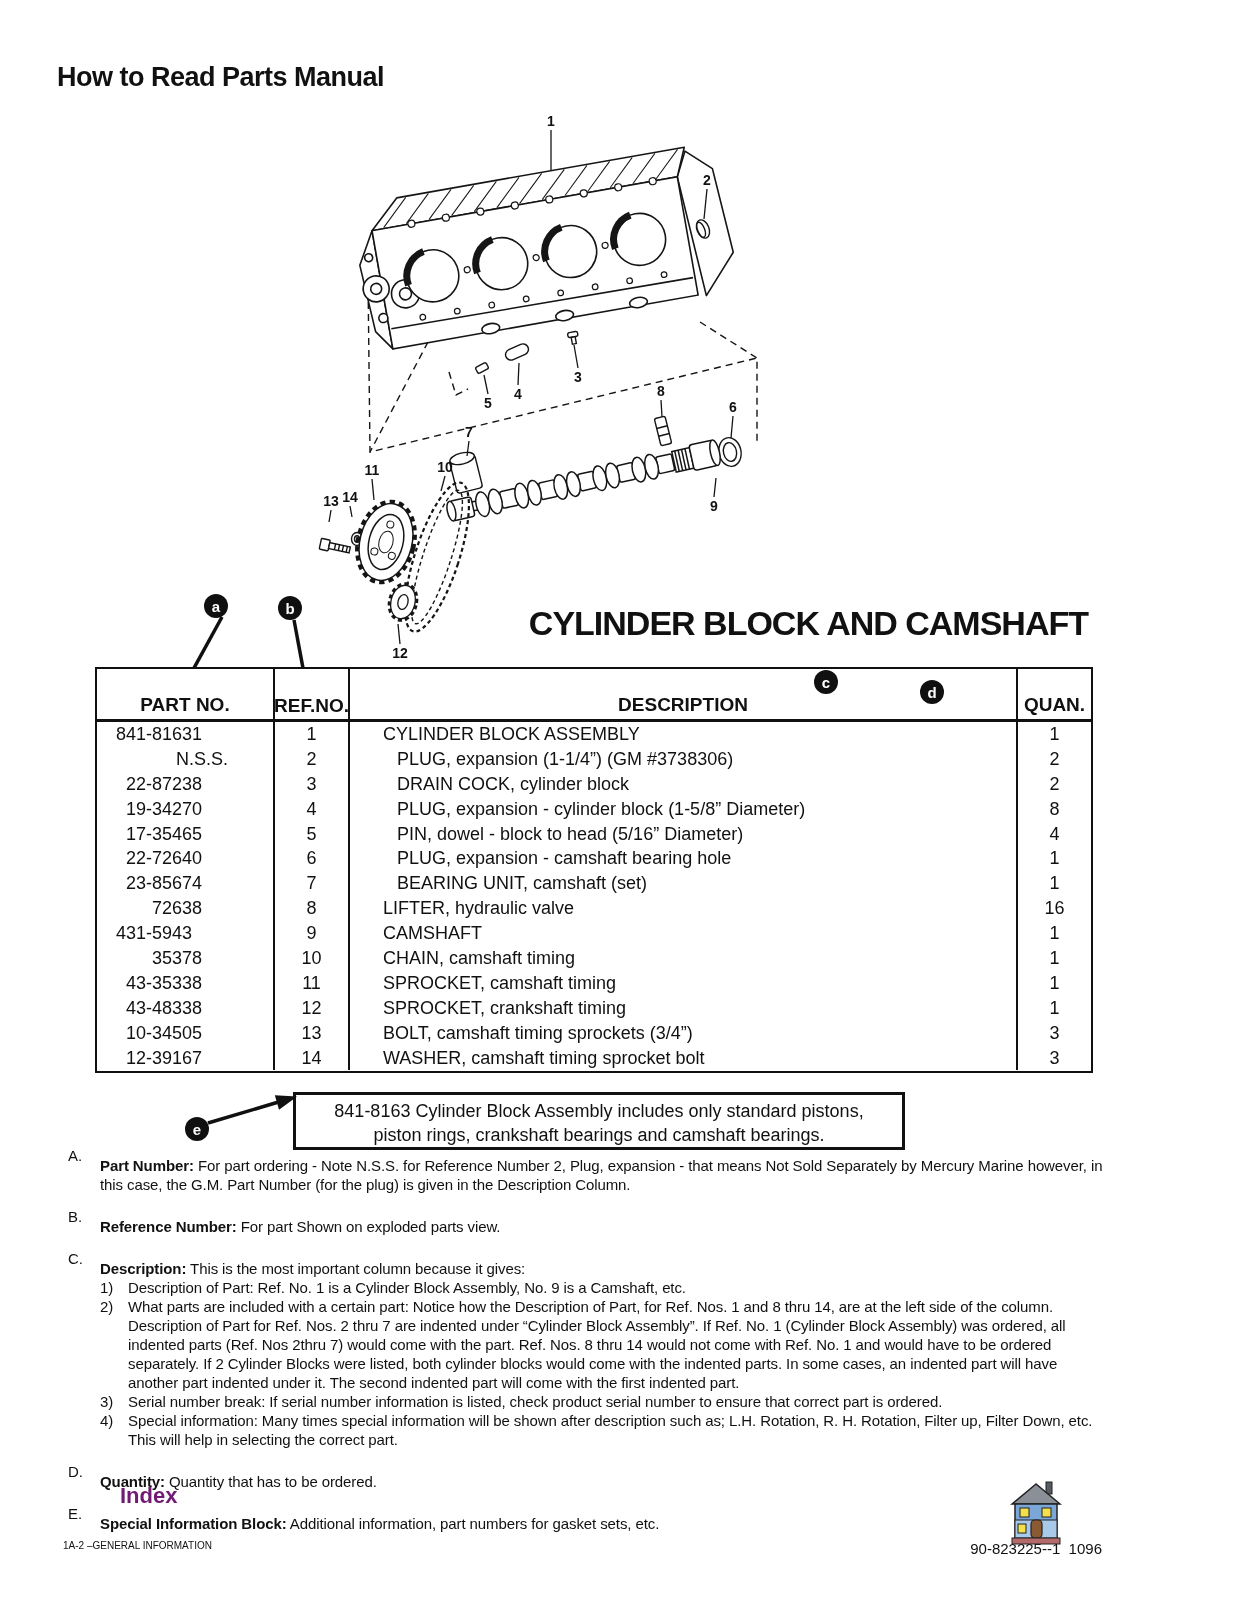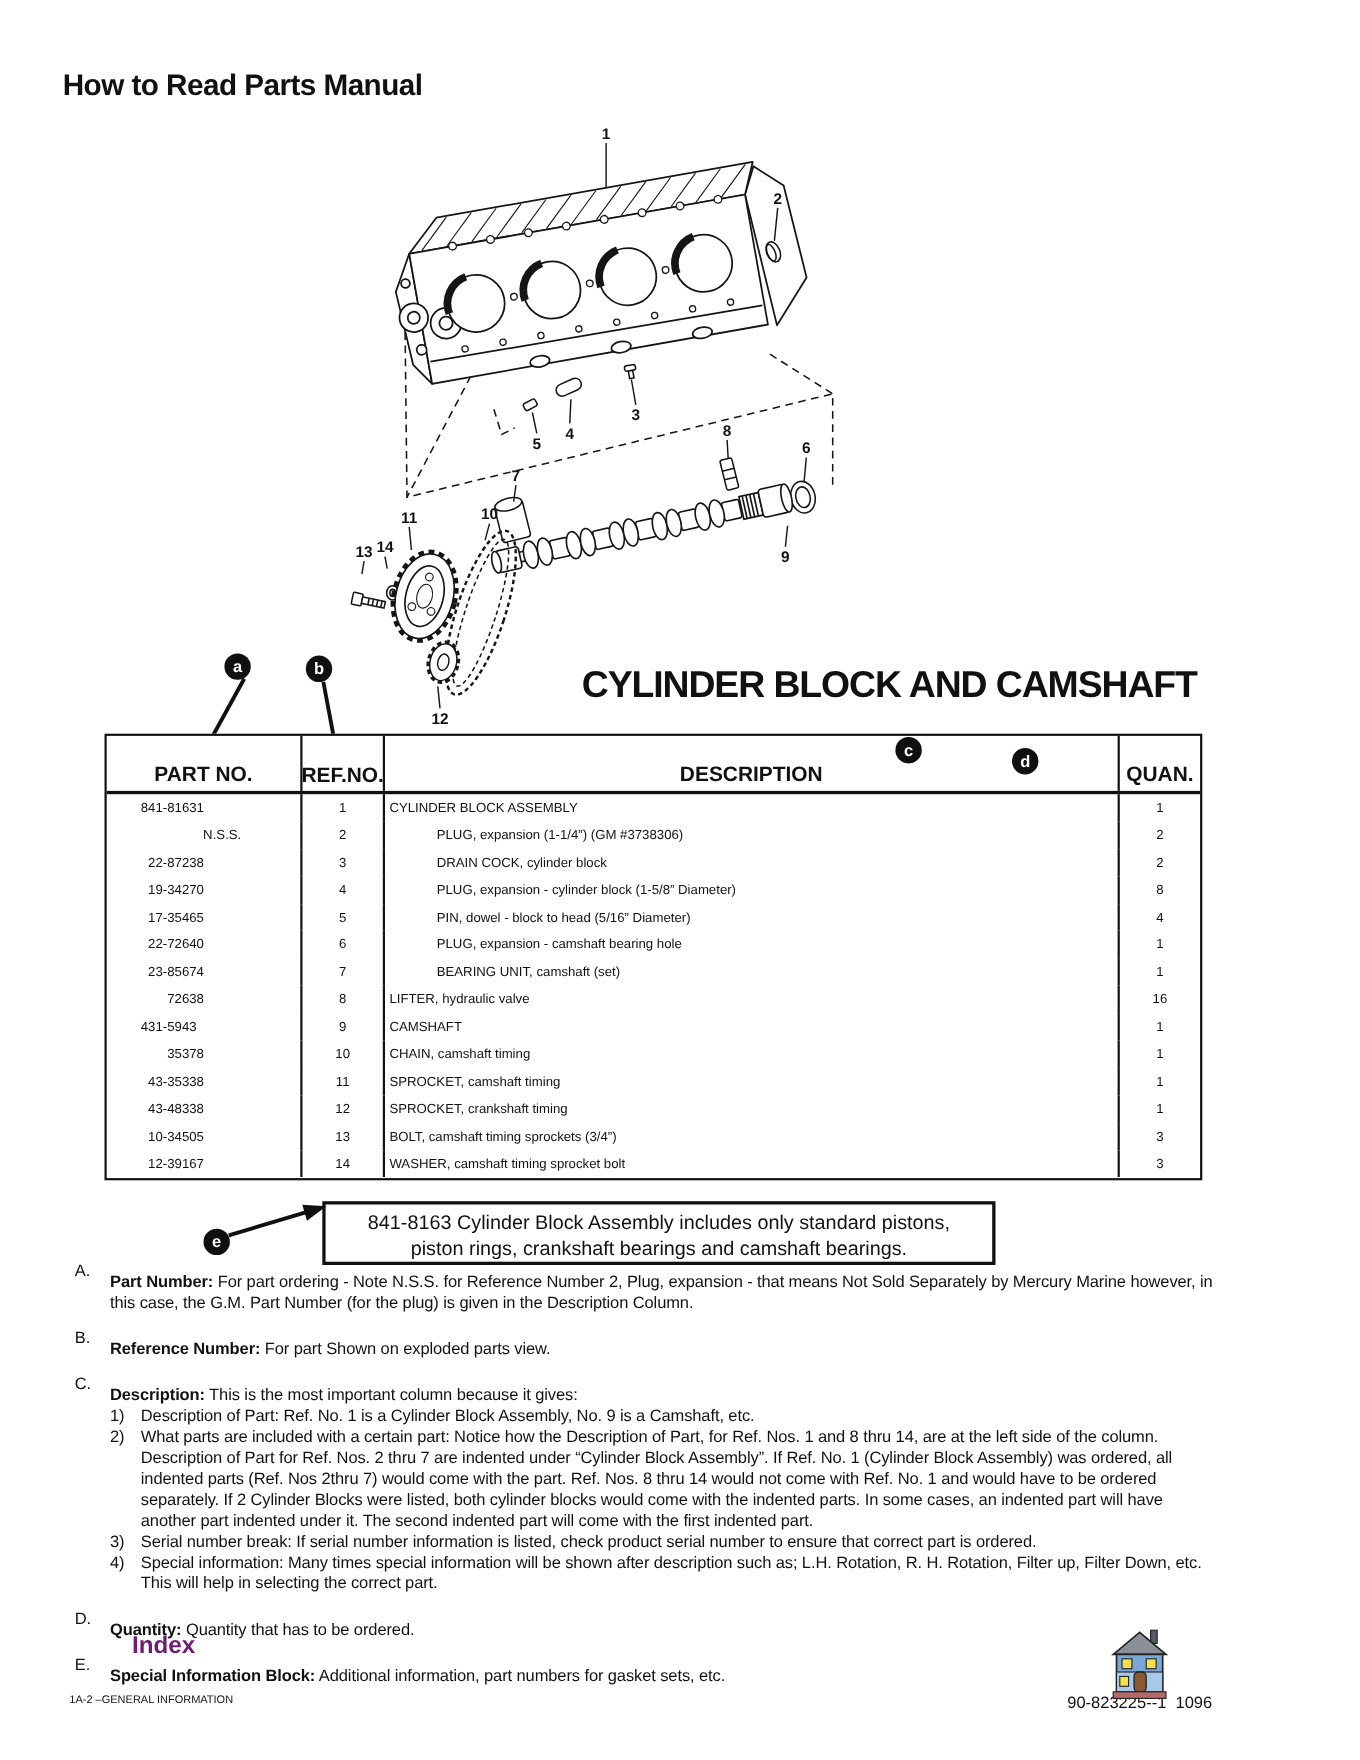--- a/index.html
+++ b/index.html
@@ -22,27 +22,27 @@
     background:#101010; color:#fff; font-size:15px; font-weight:bold;
     display:flex; align-items:center; justify-content:center; transform:translate(-50%,-50%); }
 
   
   #parts-table { left:95px; top:667px; width:998px; height:406px; border:2px solid #111; background:#fff; }
   .tgrid { display:grid; grid-template-columns:178px 75px 668px 73px; }
   .cell-b { border-right:2px solid #111; }
   #t-head { height:53px; border-bottom:3px solid #111; font-weight:bold; font-size:19px; }
   #t-head > div { display:flex; align-items:flex-end; justify-content:center; padding-bottom:3px; }
   #t-head .ref2 { flex-direction:row; line-height:20px; }
-  .trow { height:24.9px; line-height:24.9px; font-size:12px; }
+  .trow { height:24.9px; line-height:24.9px; font-size:18px; }
   .c-part { display:flex; }
   .pp { display:inline-block; width:55px; text-align:right; white-space:pre; }
   .ps { display:inline-block; text-align:center; }
   .part-center { width:100%; text-align:center;margin-left:34px; }
   .c-ref { text-align:center; }
-  .c-desc { padding-left:4px; white-space:nowrap; overflow:hidden; }
+  .c-desc { padding-left:33px; white-space:nowrap; overflow:hidden; }
   .c-desc.ind { padding-left:47px; }
   .c-quan { text-align:center; }
 
   
   #note-box { left:293px; top:1092px; width:612px; height:58px; border:3px solid #111;
     text-align:center; font-size:18px; line-height:24px; padding-top:4px; }
 
   
   #explanations { left:57px; top:1146px; width:1065px; font-size:15px; line-height:19px; letter-spacing:-0.1px; }
   .exp { display:flex; margin-bottom:13px; }

